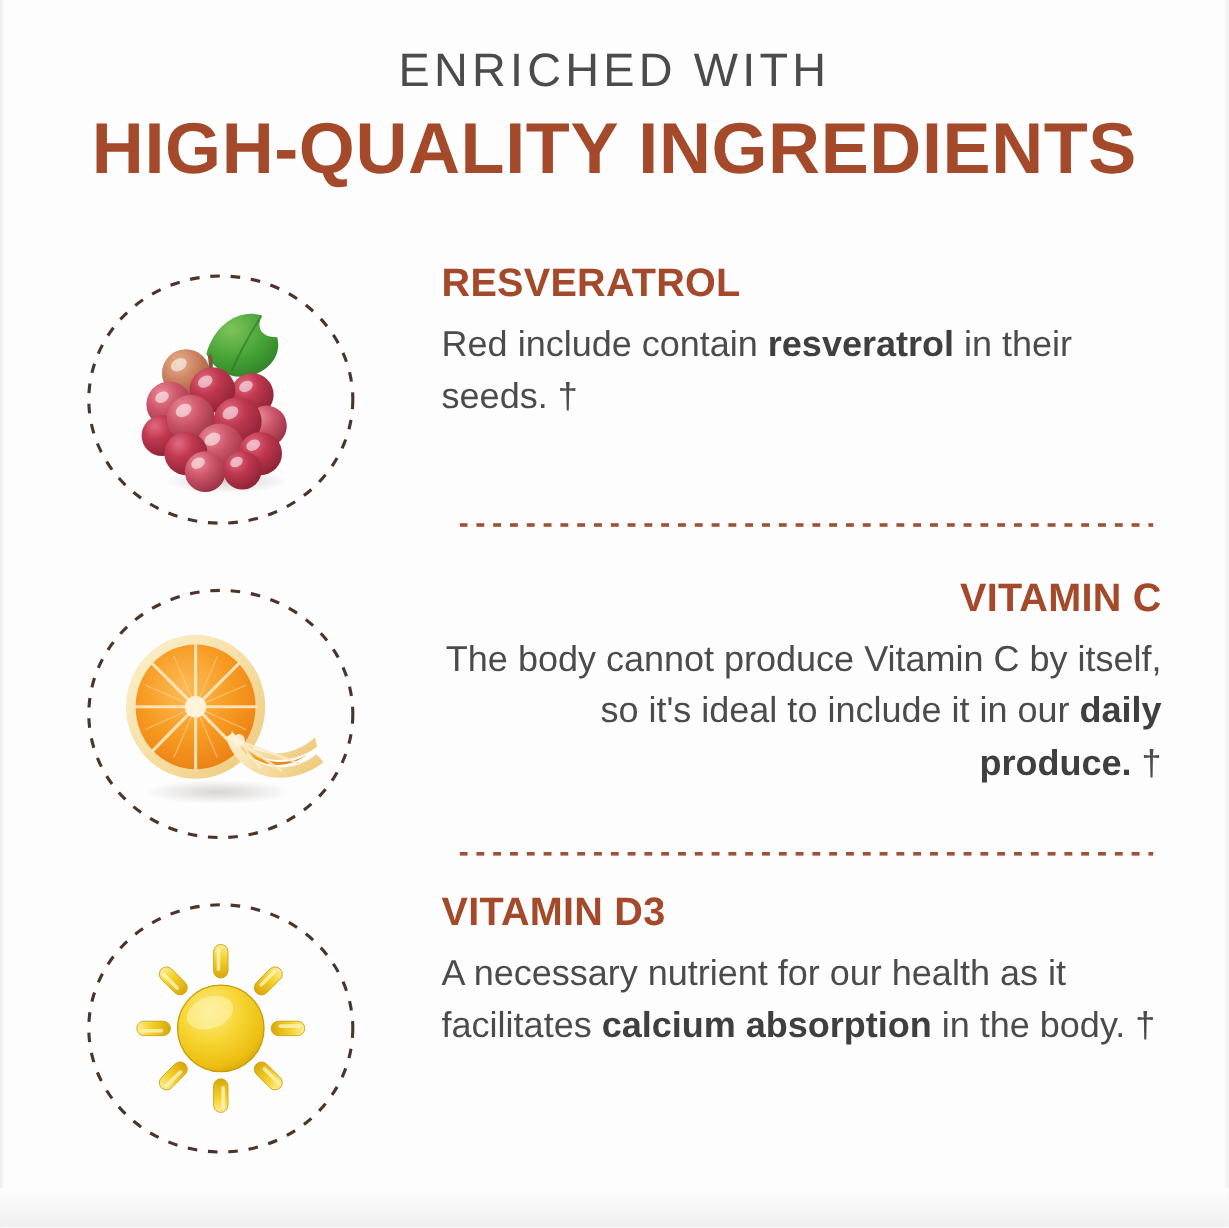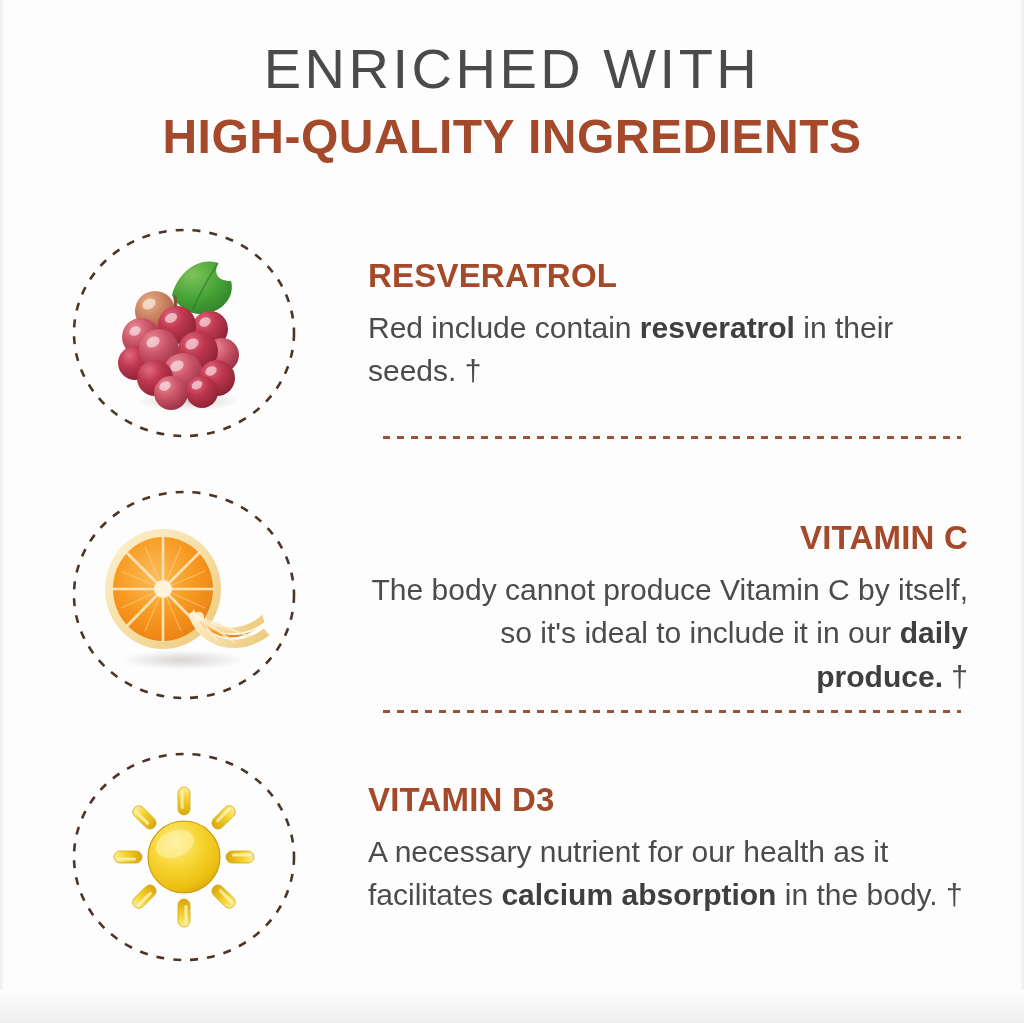--- a/index.html
+++ b/index.html
@@ -49,31 +49,31 @@
   
   .heading-block {
     position: absolute;
     left: 0;
     top: 38px;
     width: 1024px;
     text-align: center;
   }
   .heading-line1 {
     display: block;
-    font-size: 56px;
+    font-size: 39px;
     font-weight: 400;
     color: #4b4b4b;
     letter-spacing: 3.5px;
     line-height: 1.12;
     white-space: nowrap;
   }
   .heading-line2 {
     display: block;
     margin-top: 10px;
-    font-size: 48px;
+    font-size: 60px;
     font-weight: 700;
     color: #a4492a;
     letter-spacing: 0.5px;
     line-height: 1.08;
     white-space: nowrap;
   }
 
   
   .row {
     position: absolute;
@@ -114,21 +114,20 @@
     position: relative;
     width: 175px;
     height: 165px;
   }
 
   
   .text-cell {
     flex: 1 1 auto;
     padding-right: 56px;
     box-sizing: border-box;
-    margin-top: 40px;
   }
   .ing-title {
     font-size: 33px;
     font-weight: 700;
     color: #a4492a;
     letter-spacing: 0.2px;
     margin: 0 0 12px 0;
     line-height: 1.1;
   }
   .ing-desc {

